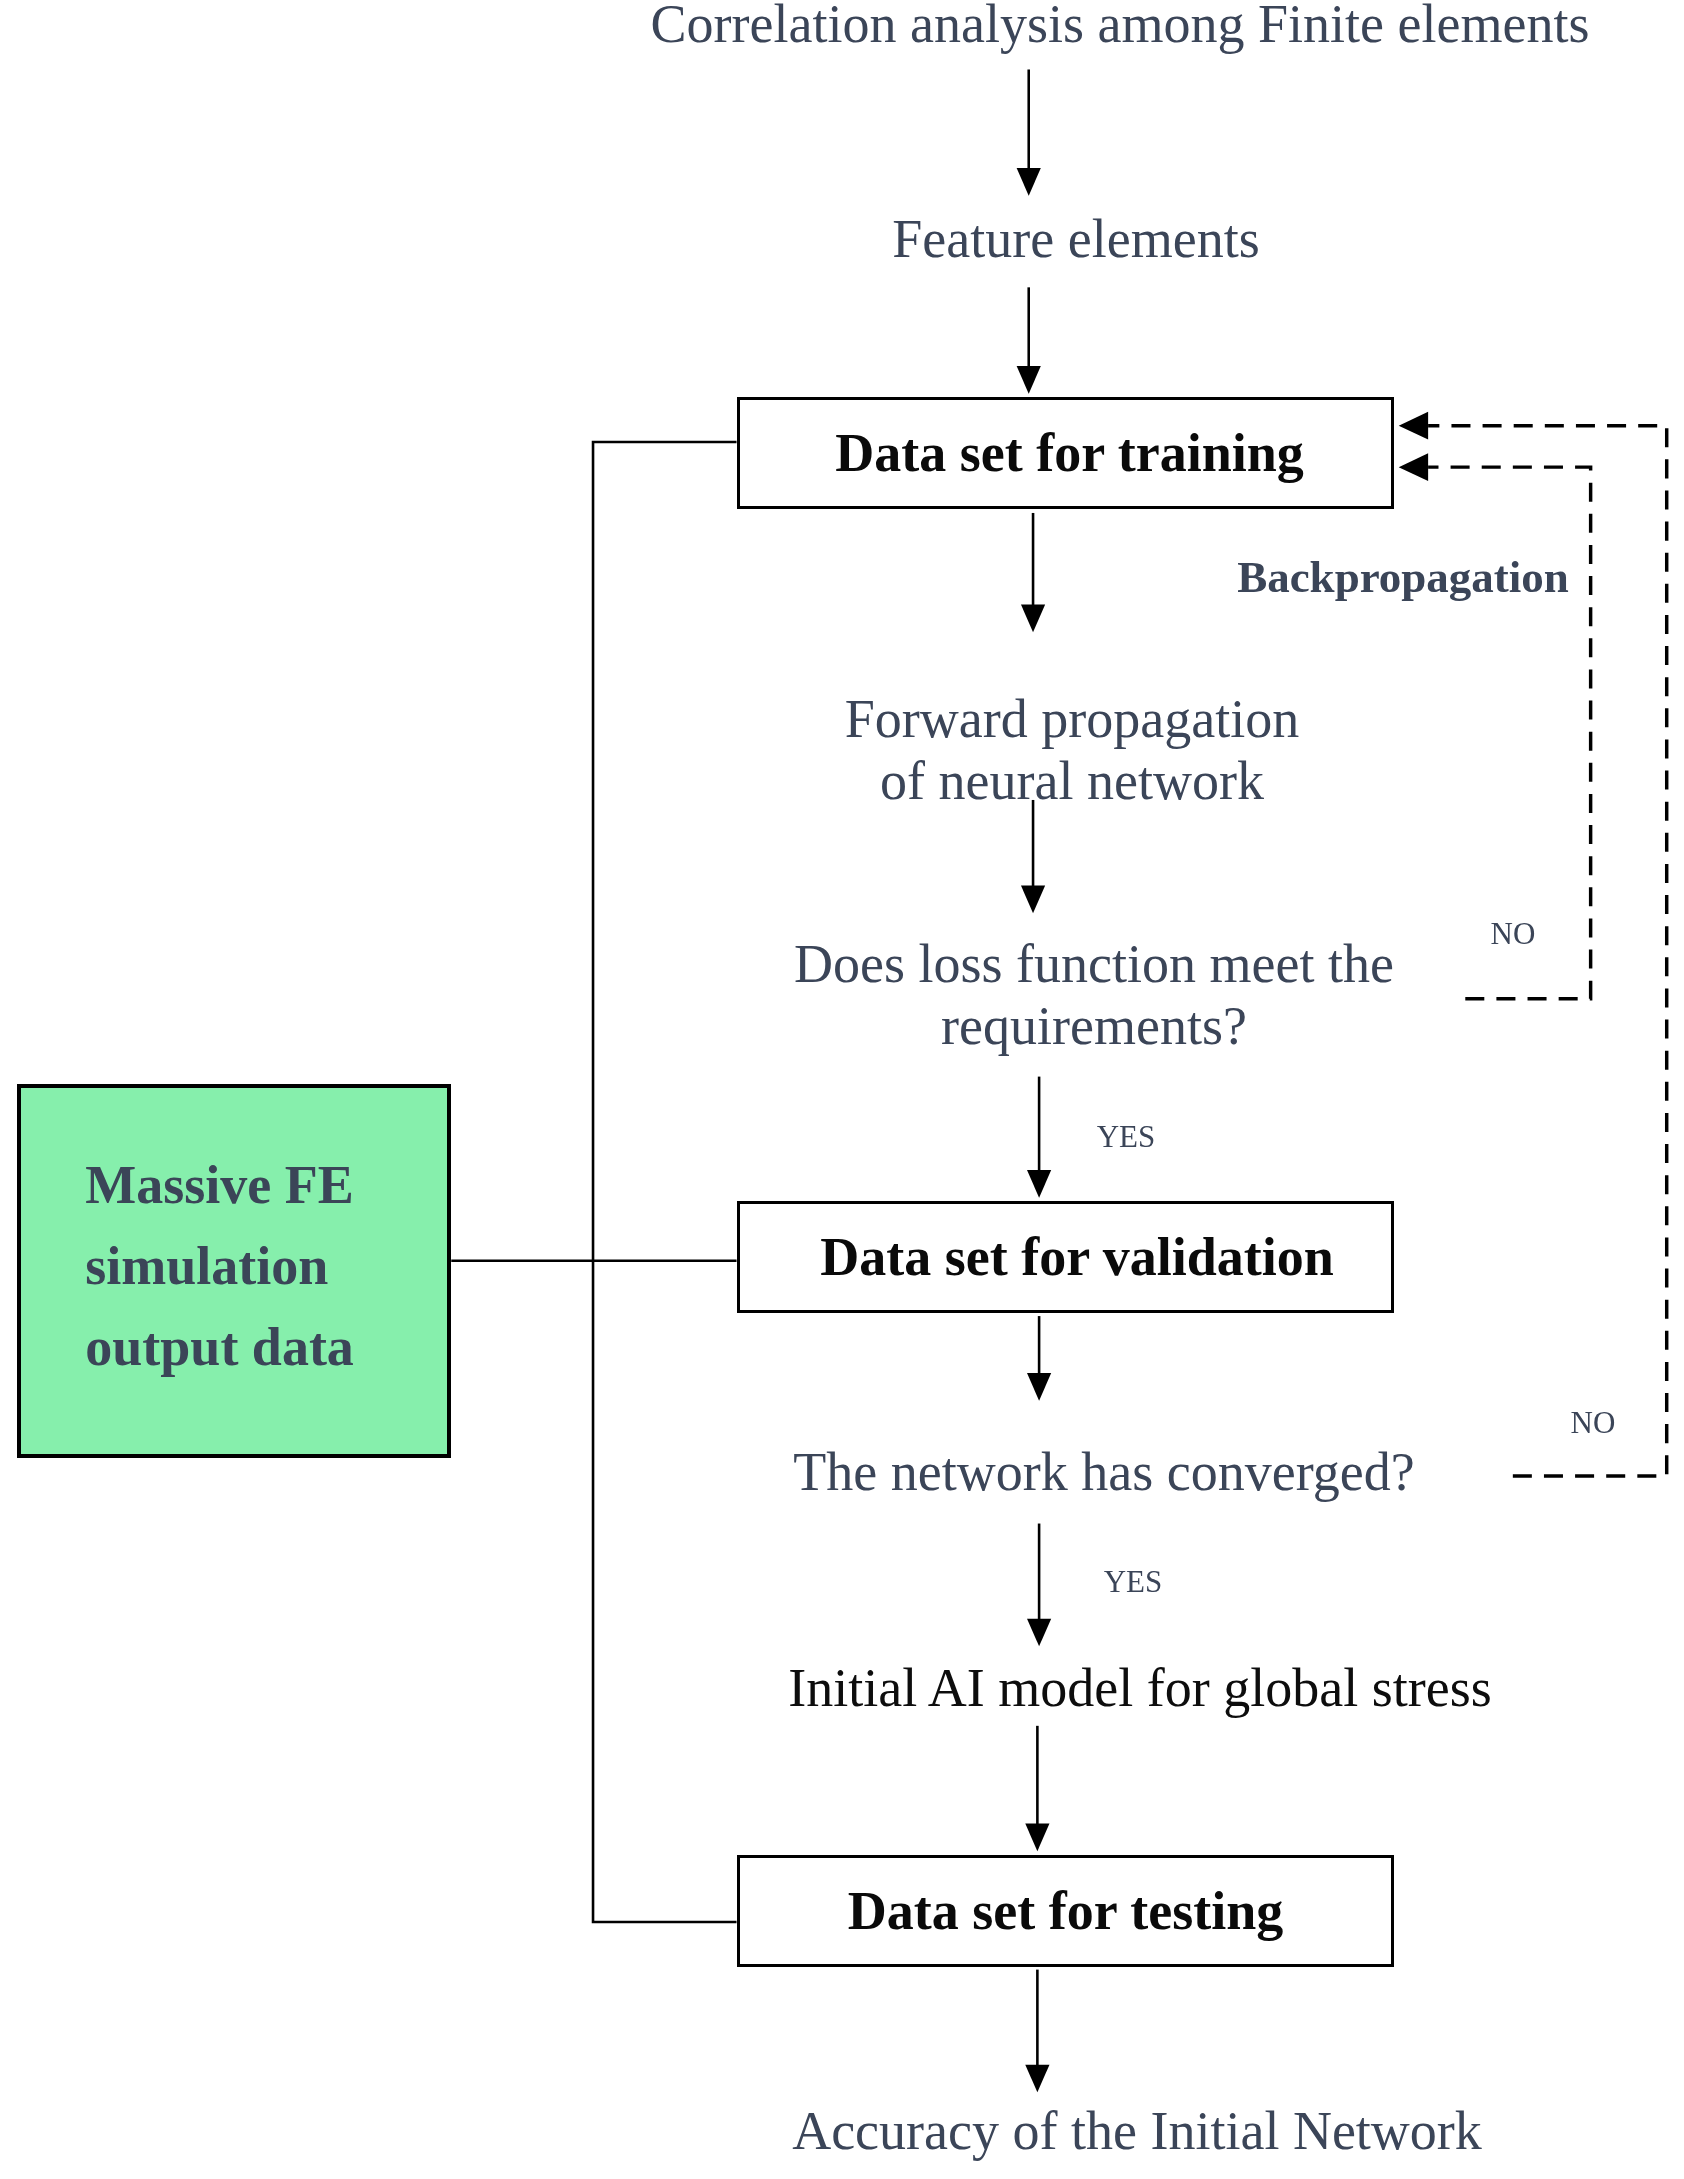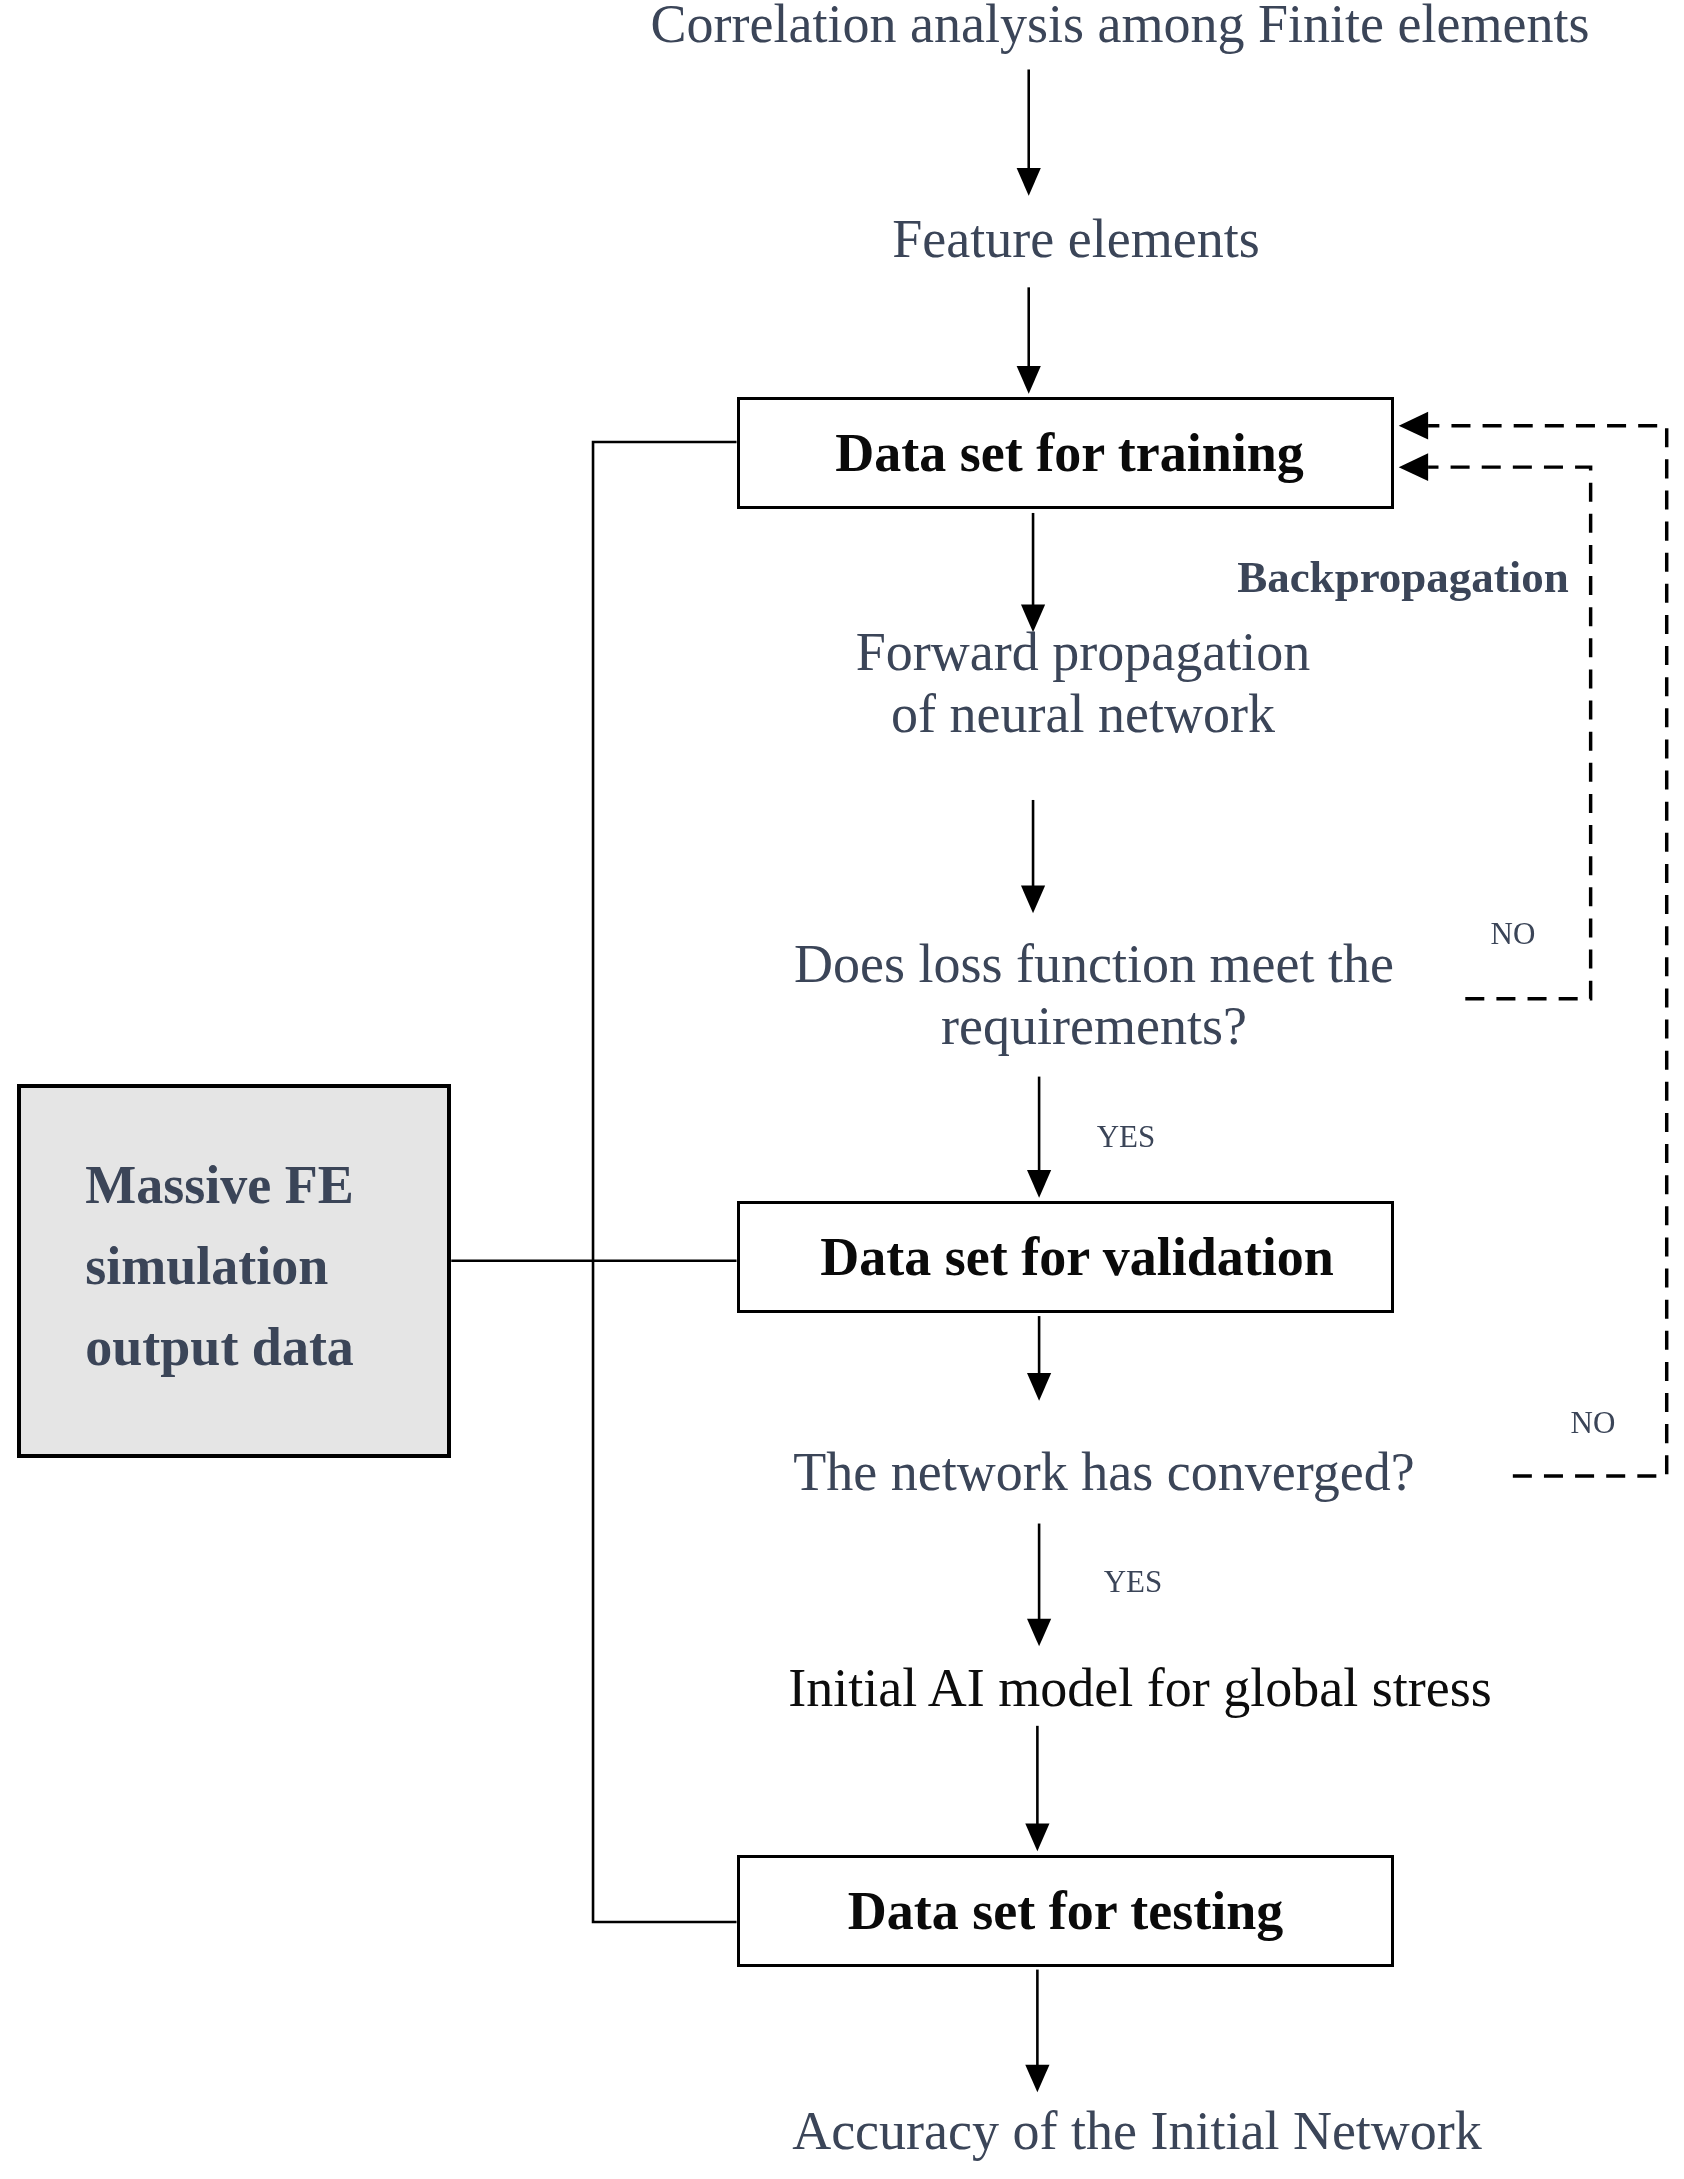--- a/index.html
+++ b/index.html
@@ -31,21 +31,21 @@
     display:flex;align-items:center;justify-content:center;
     font-weight:bold;
     font-size:54px;
     color:#0a0a0a;
     white-space:nowrap;
   }
   .massive-box{
     position:absolute;
     box-sizing:border-box;
     border:4.3px solid #000000;
-    background:#e5e5e5;
+    background:#86efac;
     padding:57px 0 0 64px;
     font-weight:bold;
     font-size:54px;
     line-height:81px;
     color:#3b4558;
     white-space:nowrap;
   }
 </style>
 </head>
 <body>
@@ -110,21 +110,21 @@
   <div class="lbl" style="left:1120px;top:-7px;">Correlation analysis among Finite elements</div>
 
   <div class="lbl" style="left:1076px;top:208px;">Feature elements</div>
 
   <div class="node-box" style="left:737px;top:397px;width:657px;height:112px;padding-left:8px;">
     <span>Data set for training</span>
   </div>
 
   <div class="lbl backprop" style="left:1403px;top:553px;">Backpropagation</div>
 
-  <div class="lbl" style="left:1072px;top:621px;margin-left:11px;">
+  <div class="lbl" style="left:1072px;top:688px;">
     <div>Forward propagation</div>
     <div>of neural network</div>
   </div>
 
   <div class="lbl" style="left:1094px;top:933px;">
     <div>Does loss function meet the</div>
     <div>requirements?</div>
   </div>
 
   <div class="lbl small" style="left:1513px;top:909px;">NO</div>

